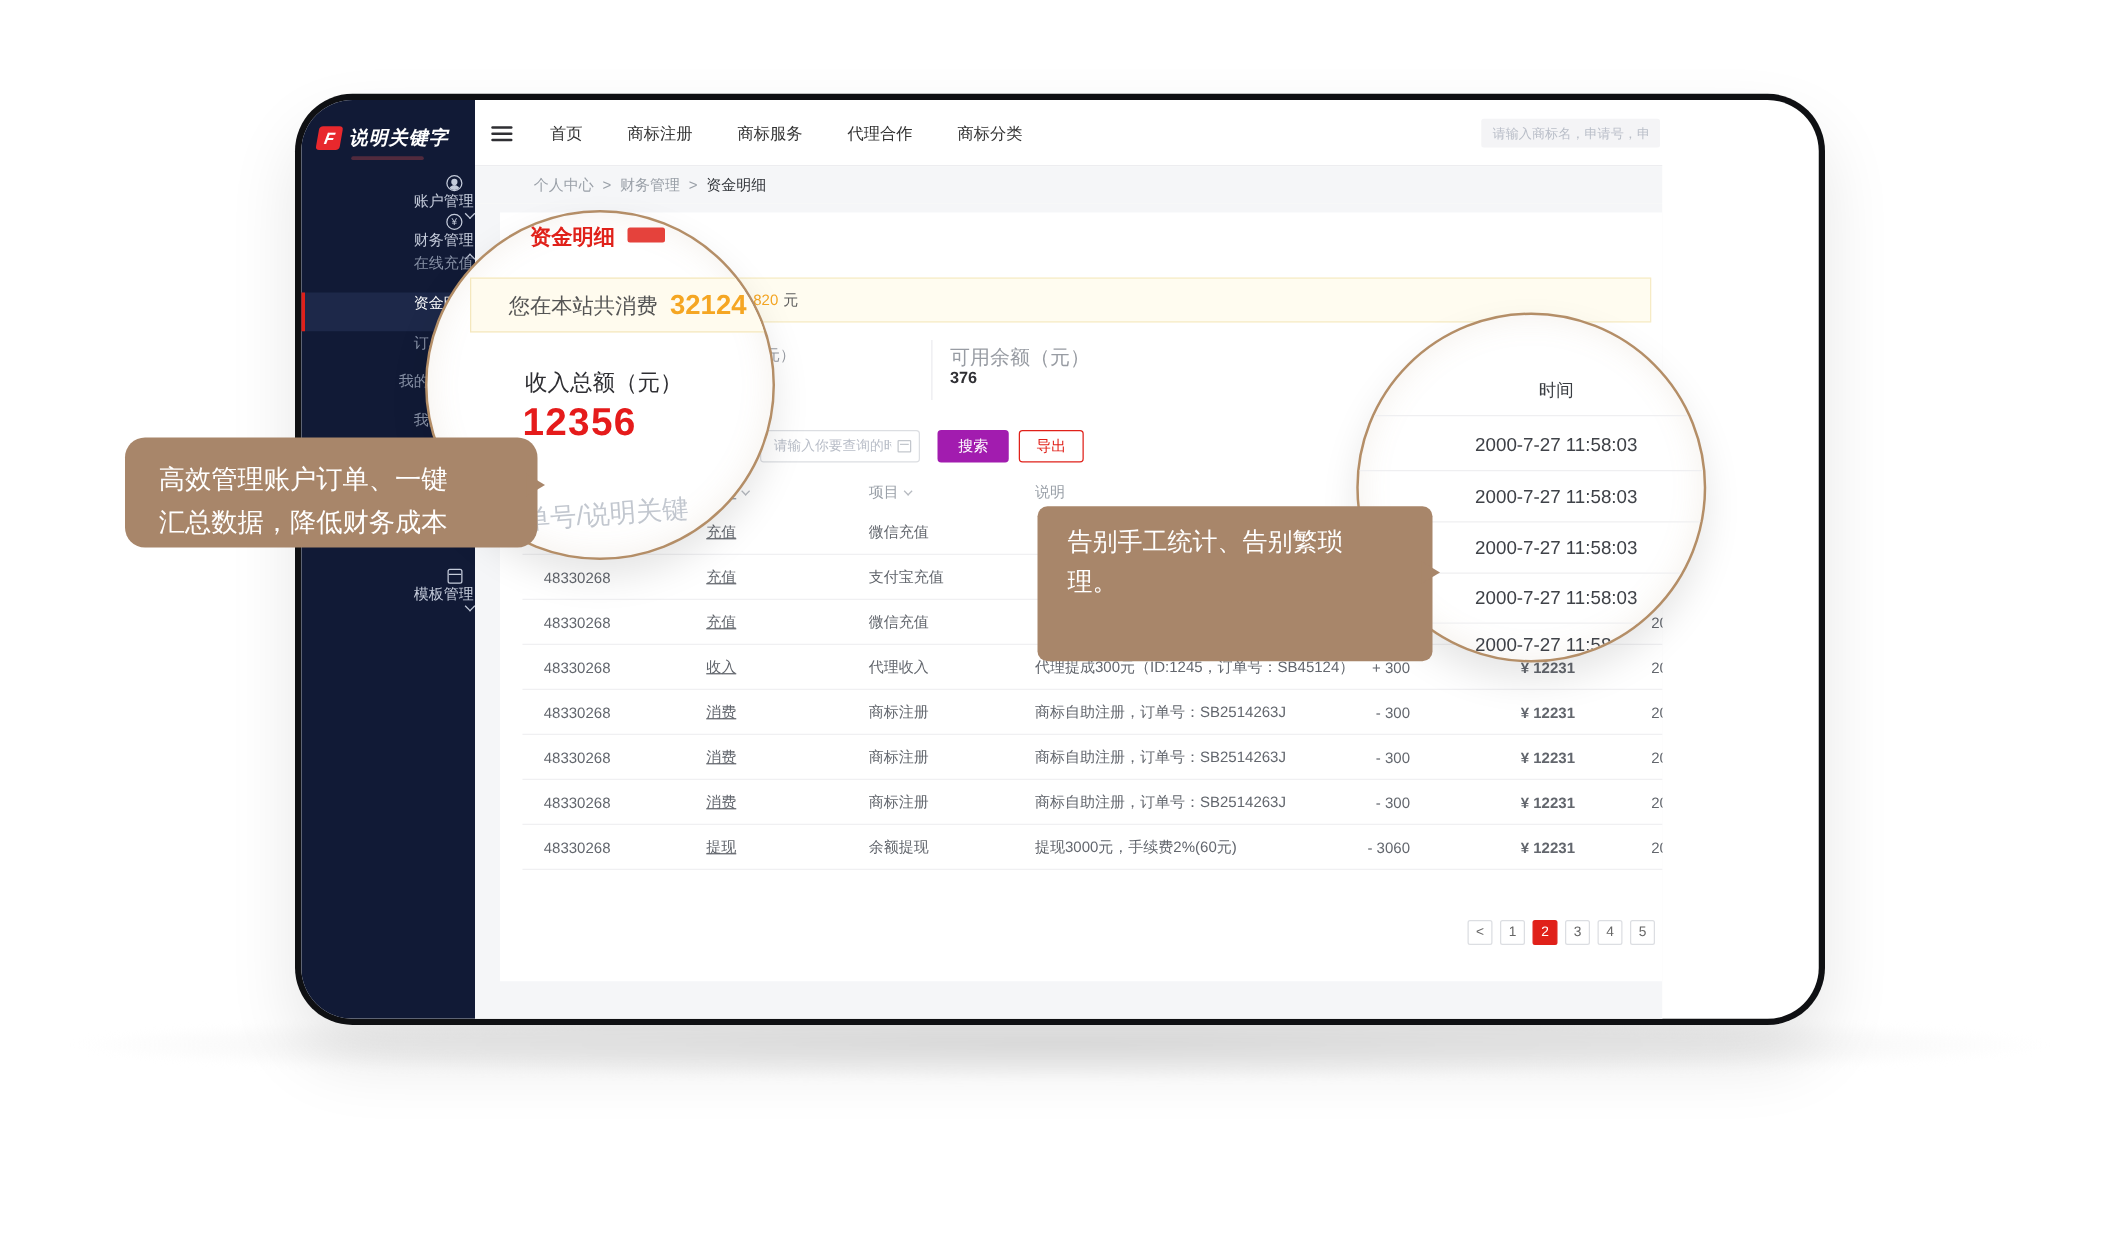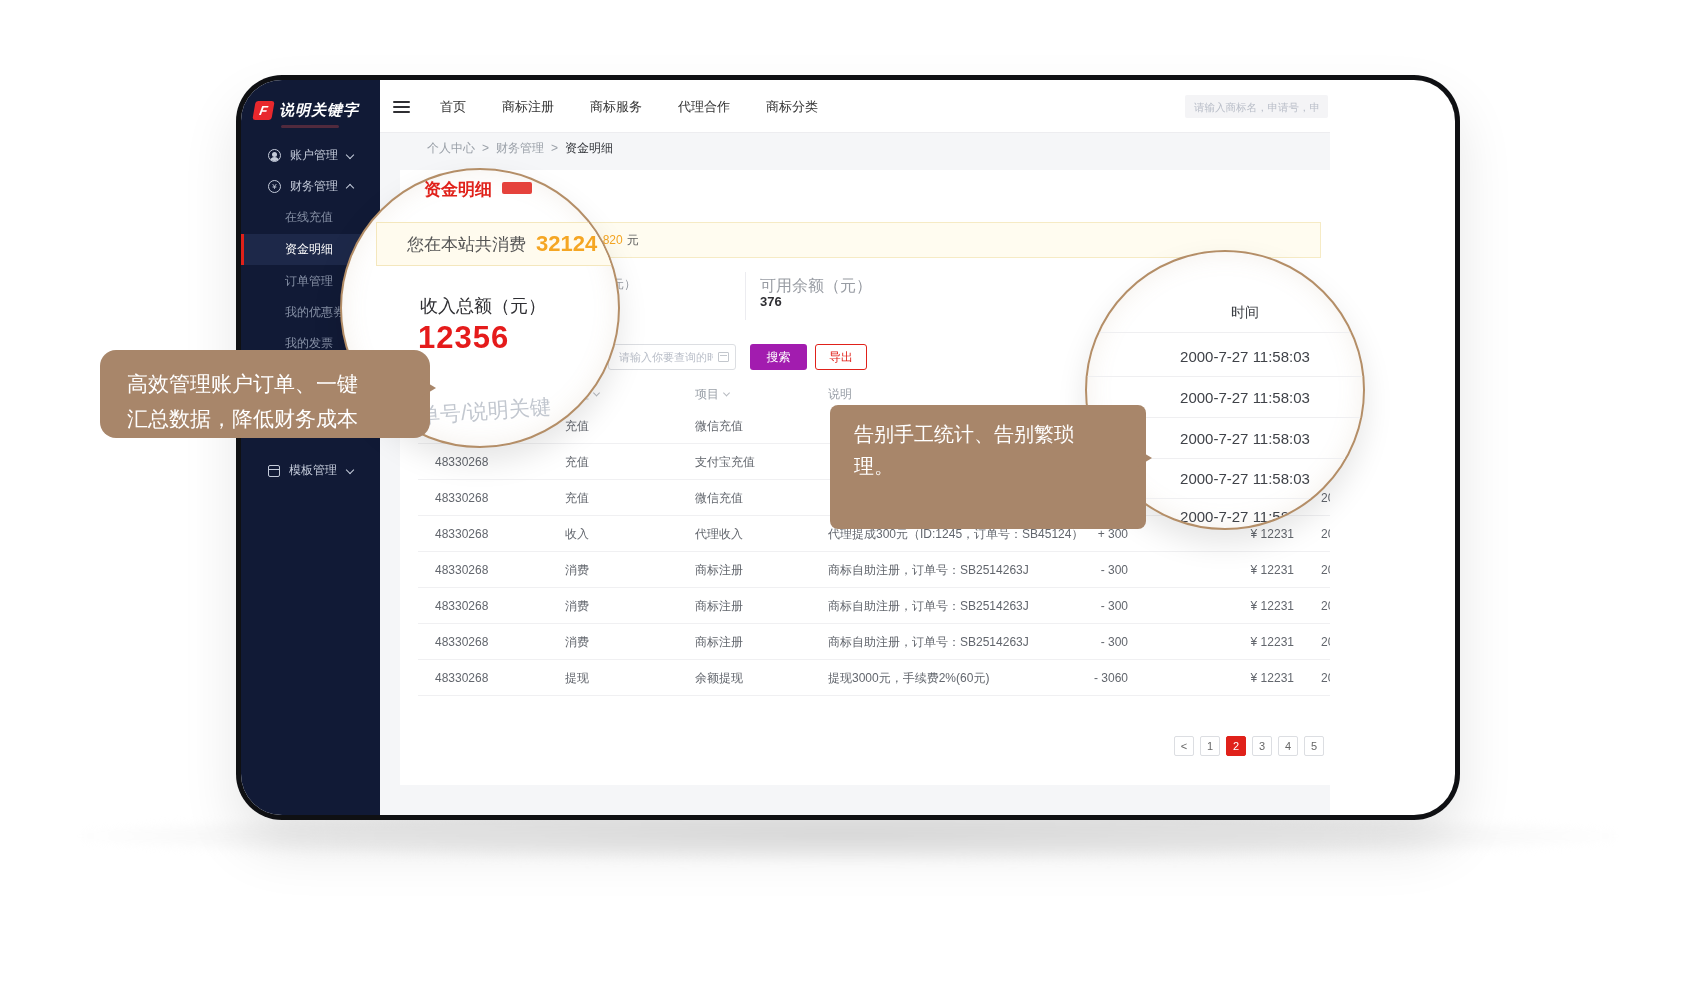--- a/index.html
+++ b/index.html
@@ -14,22 +14,22 @@
     background:#0f1013; border-radius:46px; padding:5px; box-shadow:0 28px 55px rgba(0,0,0,.10); z-index:5; }
   .screen { position:relative; width:100%; height:100%; background:#fff; border-radius:41px; overflow:hidden; }
 
   
   .sidebar { position:absolute; left:0; top:0; width:139px; height:100%; background:#111a36; }
   .logo { position:absolute; left:13px; top:21px; display:flex; align-items:center; gap:6px; }
   .logo-mark { width:19px; height:19px; background:#e8282d; border-radius:3px; transform:skewX(-10deg);
     color:#fff; font-weight:bold; font-size:13px; font-style:italic; display:flex; align-items:center; justify-content:center; }
   .logo-text { color:#fff; font-size:15px; font-weight:bold; font-style:italic; letter-spacing:1px; }
   .logo-sub { position:absolute; left:40px; top:45px; width:58px; height:3px; background:rgba(232,80,80,.30); border-radius:2px; }
-  .menu-item { position:absolute; left:0; right:0; height:31px; display:flex; align-items:center;
-    padding:0 27px; font-size:12px; color:#97a0b5; cursor:pointer; }
+  .menu-item { position:absolute; left:0; right:0; height:31px; display:flex; align-items:flex-end;
+    padding:0 1px; font-size:12px; color:#97a0b5; cursor:pointer;flex-direction:column; }
   .menu-item .label { flex:1; }
   .menu-item.parent { color:#c4cbda; }
   .menu-item.child { padding-left:44px; color:#8791a6; }
   .menu-item.active { background:#1d2849; color:#fff; }
   .menu-item.active::before { content:""; position:absolute; left:0; top:0; bottom:0; width:3px; background:#e0211a; }
   .mi-icon { width:14px; height:14px; margin-right:9px; position:relative; flex:none; }
   .ic-user { width:13px; height:13px; border:1.2px solid currentColor; border-radius:50%; overflow:hidden; position:relative; }
   .ic-user::before { content:""; position:absolute; width:5px; height:5px; border-radius:50%; background:currentColor; top:2px; left:3px; }
   .ic-user::after { content:""; position:absolute; width:9px; height:5px; border-radius:5px 5px 0 0; background:currentColor; bottom:-1px; left:1px; }
   .ic-fin { width:13px; height:13px; border:1.2px solid currentColor; border-radius:50%; display:flex; align-items:center; justify-content:center; }
@@ -82,22 +82,22 @@
   .cal-icon::before { content:""; position:absolute; left:1px; right:1px; top:2px; border-top:1px solid #c3c7cd; }
   .btn-search { position:absolute; left:350px; top:174px; width:57px; height:26px; background:#a21caf; color:#fff;
     border:none; border-radius:3px; font-size:12px; cursor:pointer; }
   .btn-export { position:absolute; left:415px; top:174px; width:52px; height:26px; background:#fff; color:#e0211a;
     border:1px solid #e0211a; border-radius:3px; font-size:12px; cursor:pointer; }
 
   .table { position:absolute; left:18px; top:210px; width:912px; }
   .thead { position:relative; height:28px; font-size:12px; color:#9aa0a8; }
   .tr { position:relative; height:36px; border-bottom:1px solid #f0f0f2; font-size:12px; color:#62666d; }
   .th, .td { position:absolute; top:50%; transform:translateY(-50%); white-space:nowrap; }
-  .c-order { left:17px; } .c-type { left:147px; } .c-project { left:277px; } .c-desc { left:410px; }
-  .c-amount { left:620px; width:90px; text-align:right; } .c-balance { left:792px; width:84px; text-align:right; }
+  .c-order { left:17px; } .c-type { left:147px;text-decoration:underline; } .c-project { left:277px; } .c-desc { left:410px; }
+  .c-amount { left:620px; width:90px; text-align:right; } .c-balance { left:758px; width:84px; text-align:right;font-weight:bold; }
   .c-time { left:903px; }
   .caret { display:inline-block; width:5px; height:5px; border-right:1.1px solid #b6bac0; border-bottom:1.1px solid #b6bac0;
     transform:rotate(45deg); margin-left:5px; vertical-align:2px; }
 
   .pagination { position:absolute; right:6px; top:566px; display:flex; gap:6px; }
   .pg { width:20px; height:20px; border:1px solid #dcdee2; border-radius:2px; background:#fff; color:#666;
     font-size:11px; display:flex; align-items:center; justify-content:center; cursor:pointer; }
   .pg.active { background:#e0211a; border-color:#e0211a; color:#fff; }
 
   

